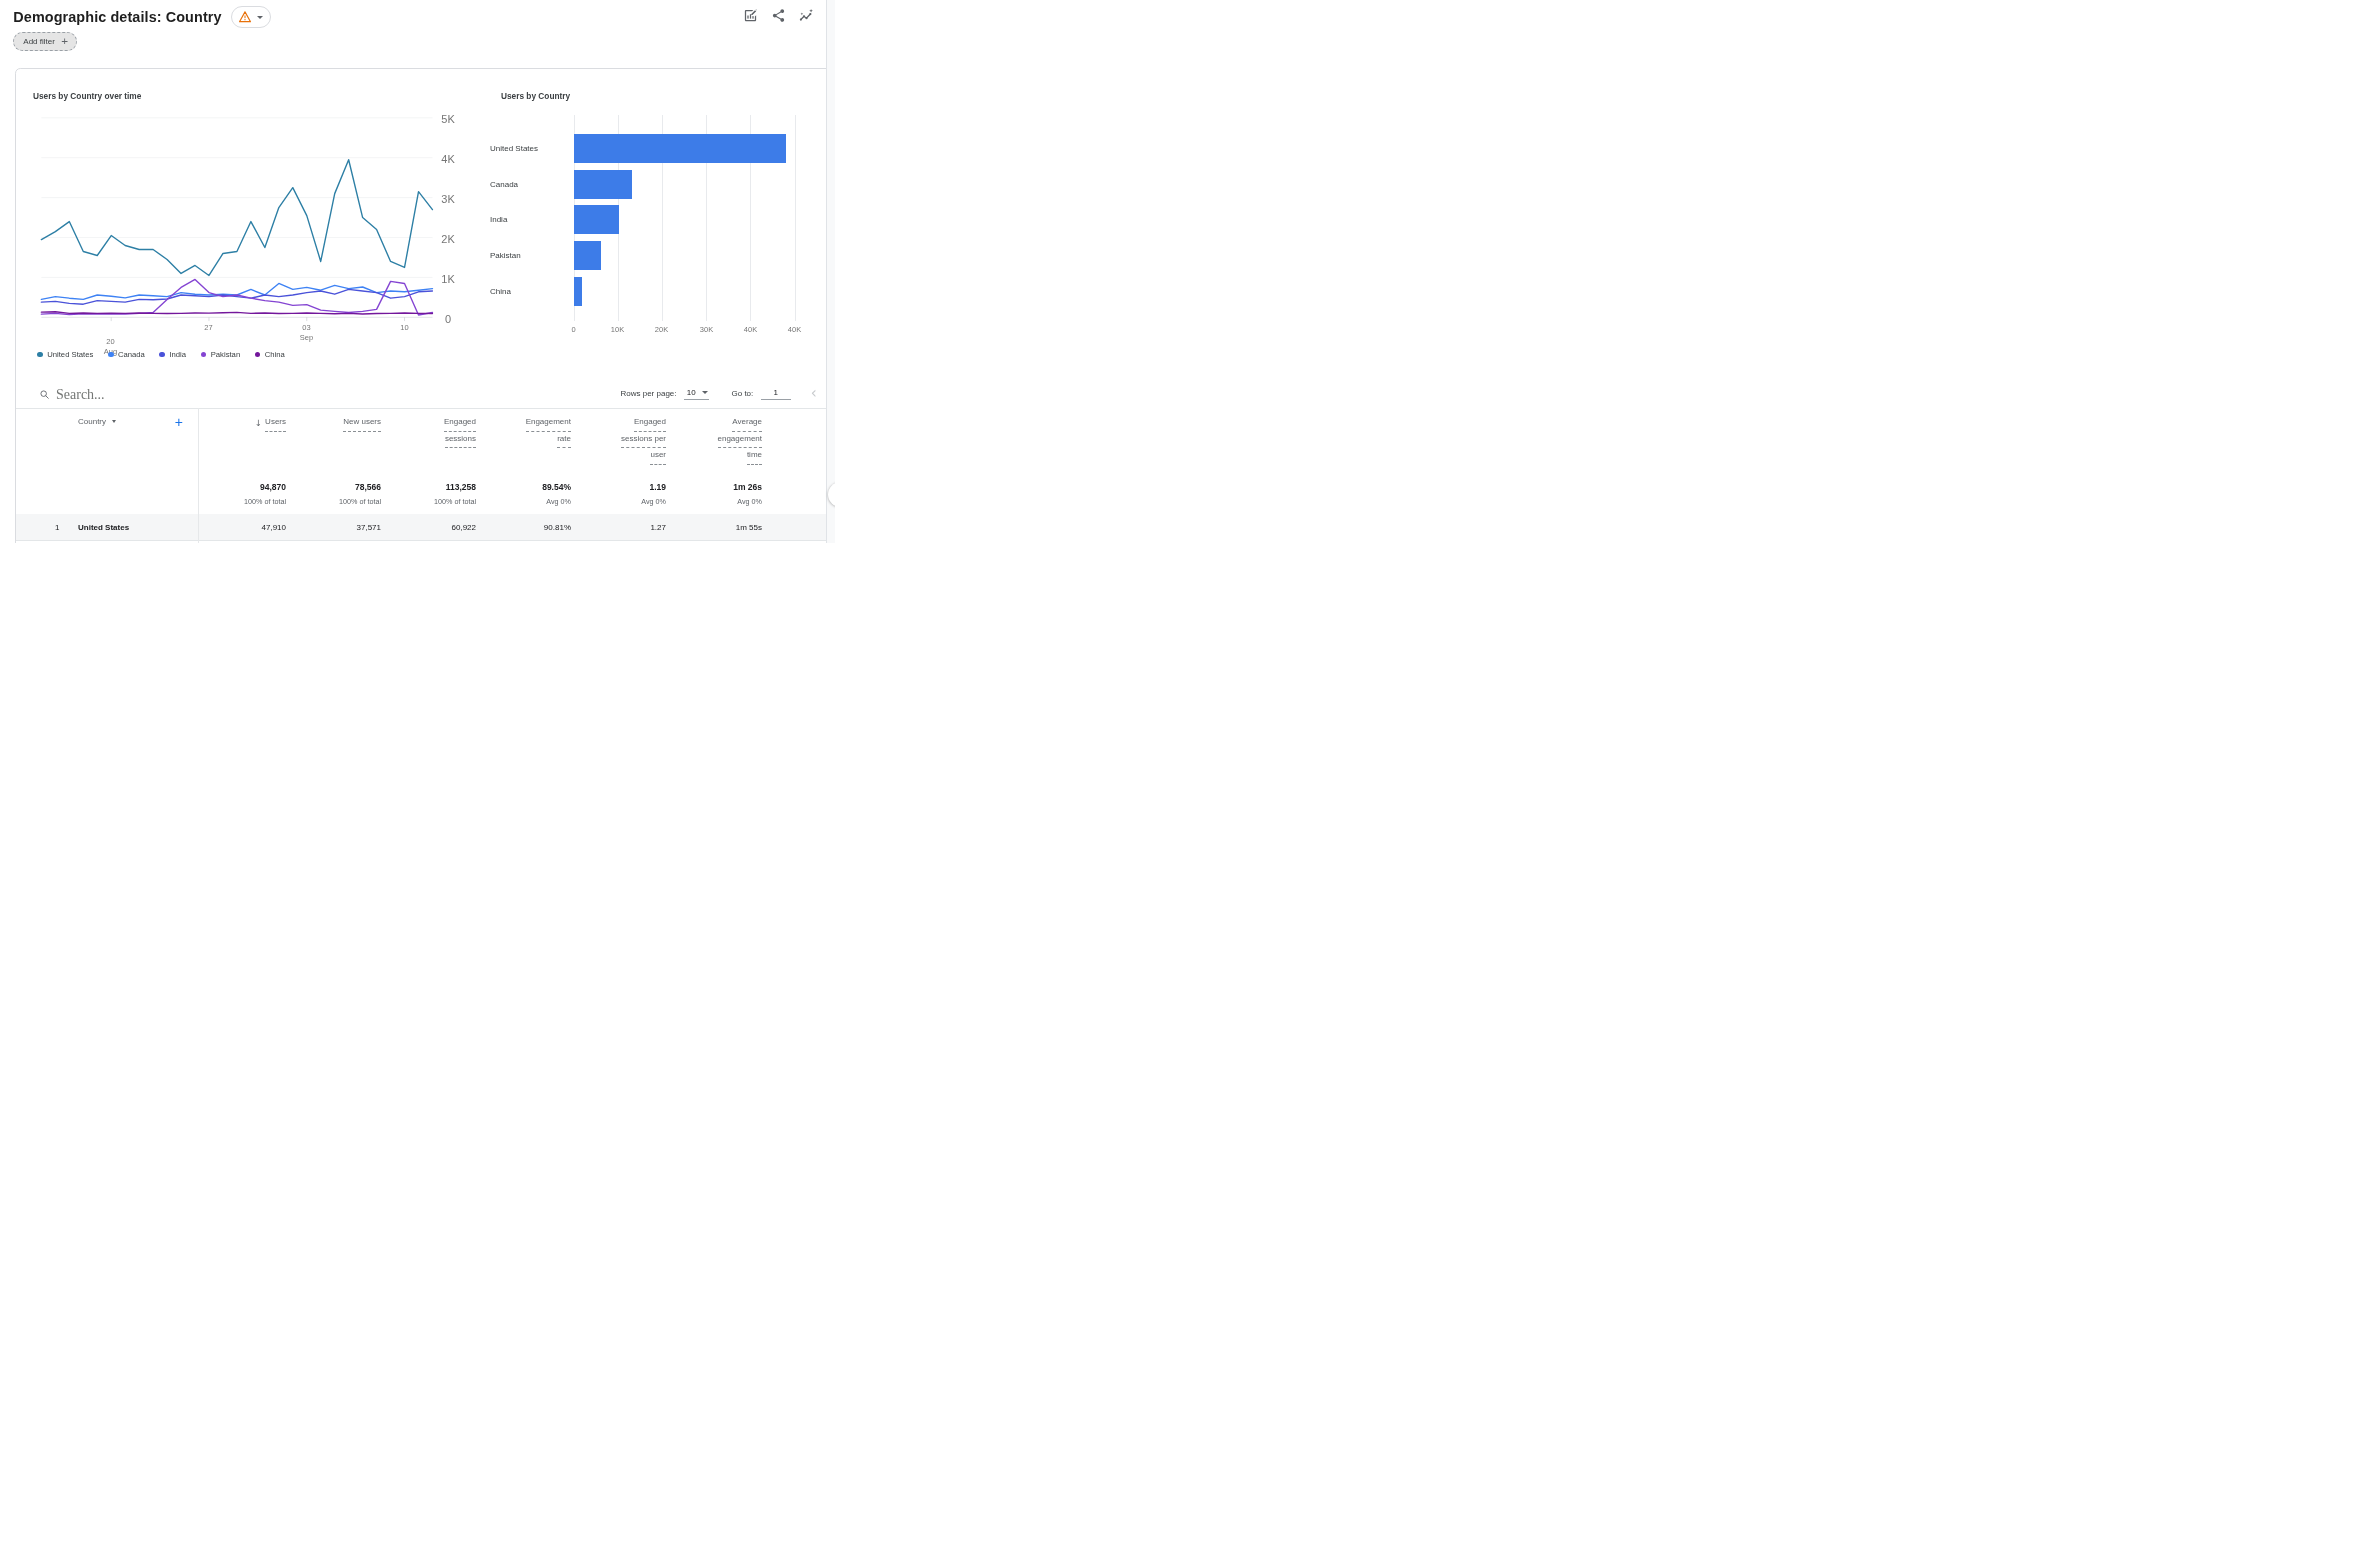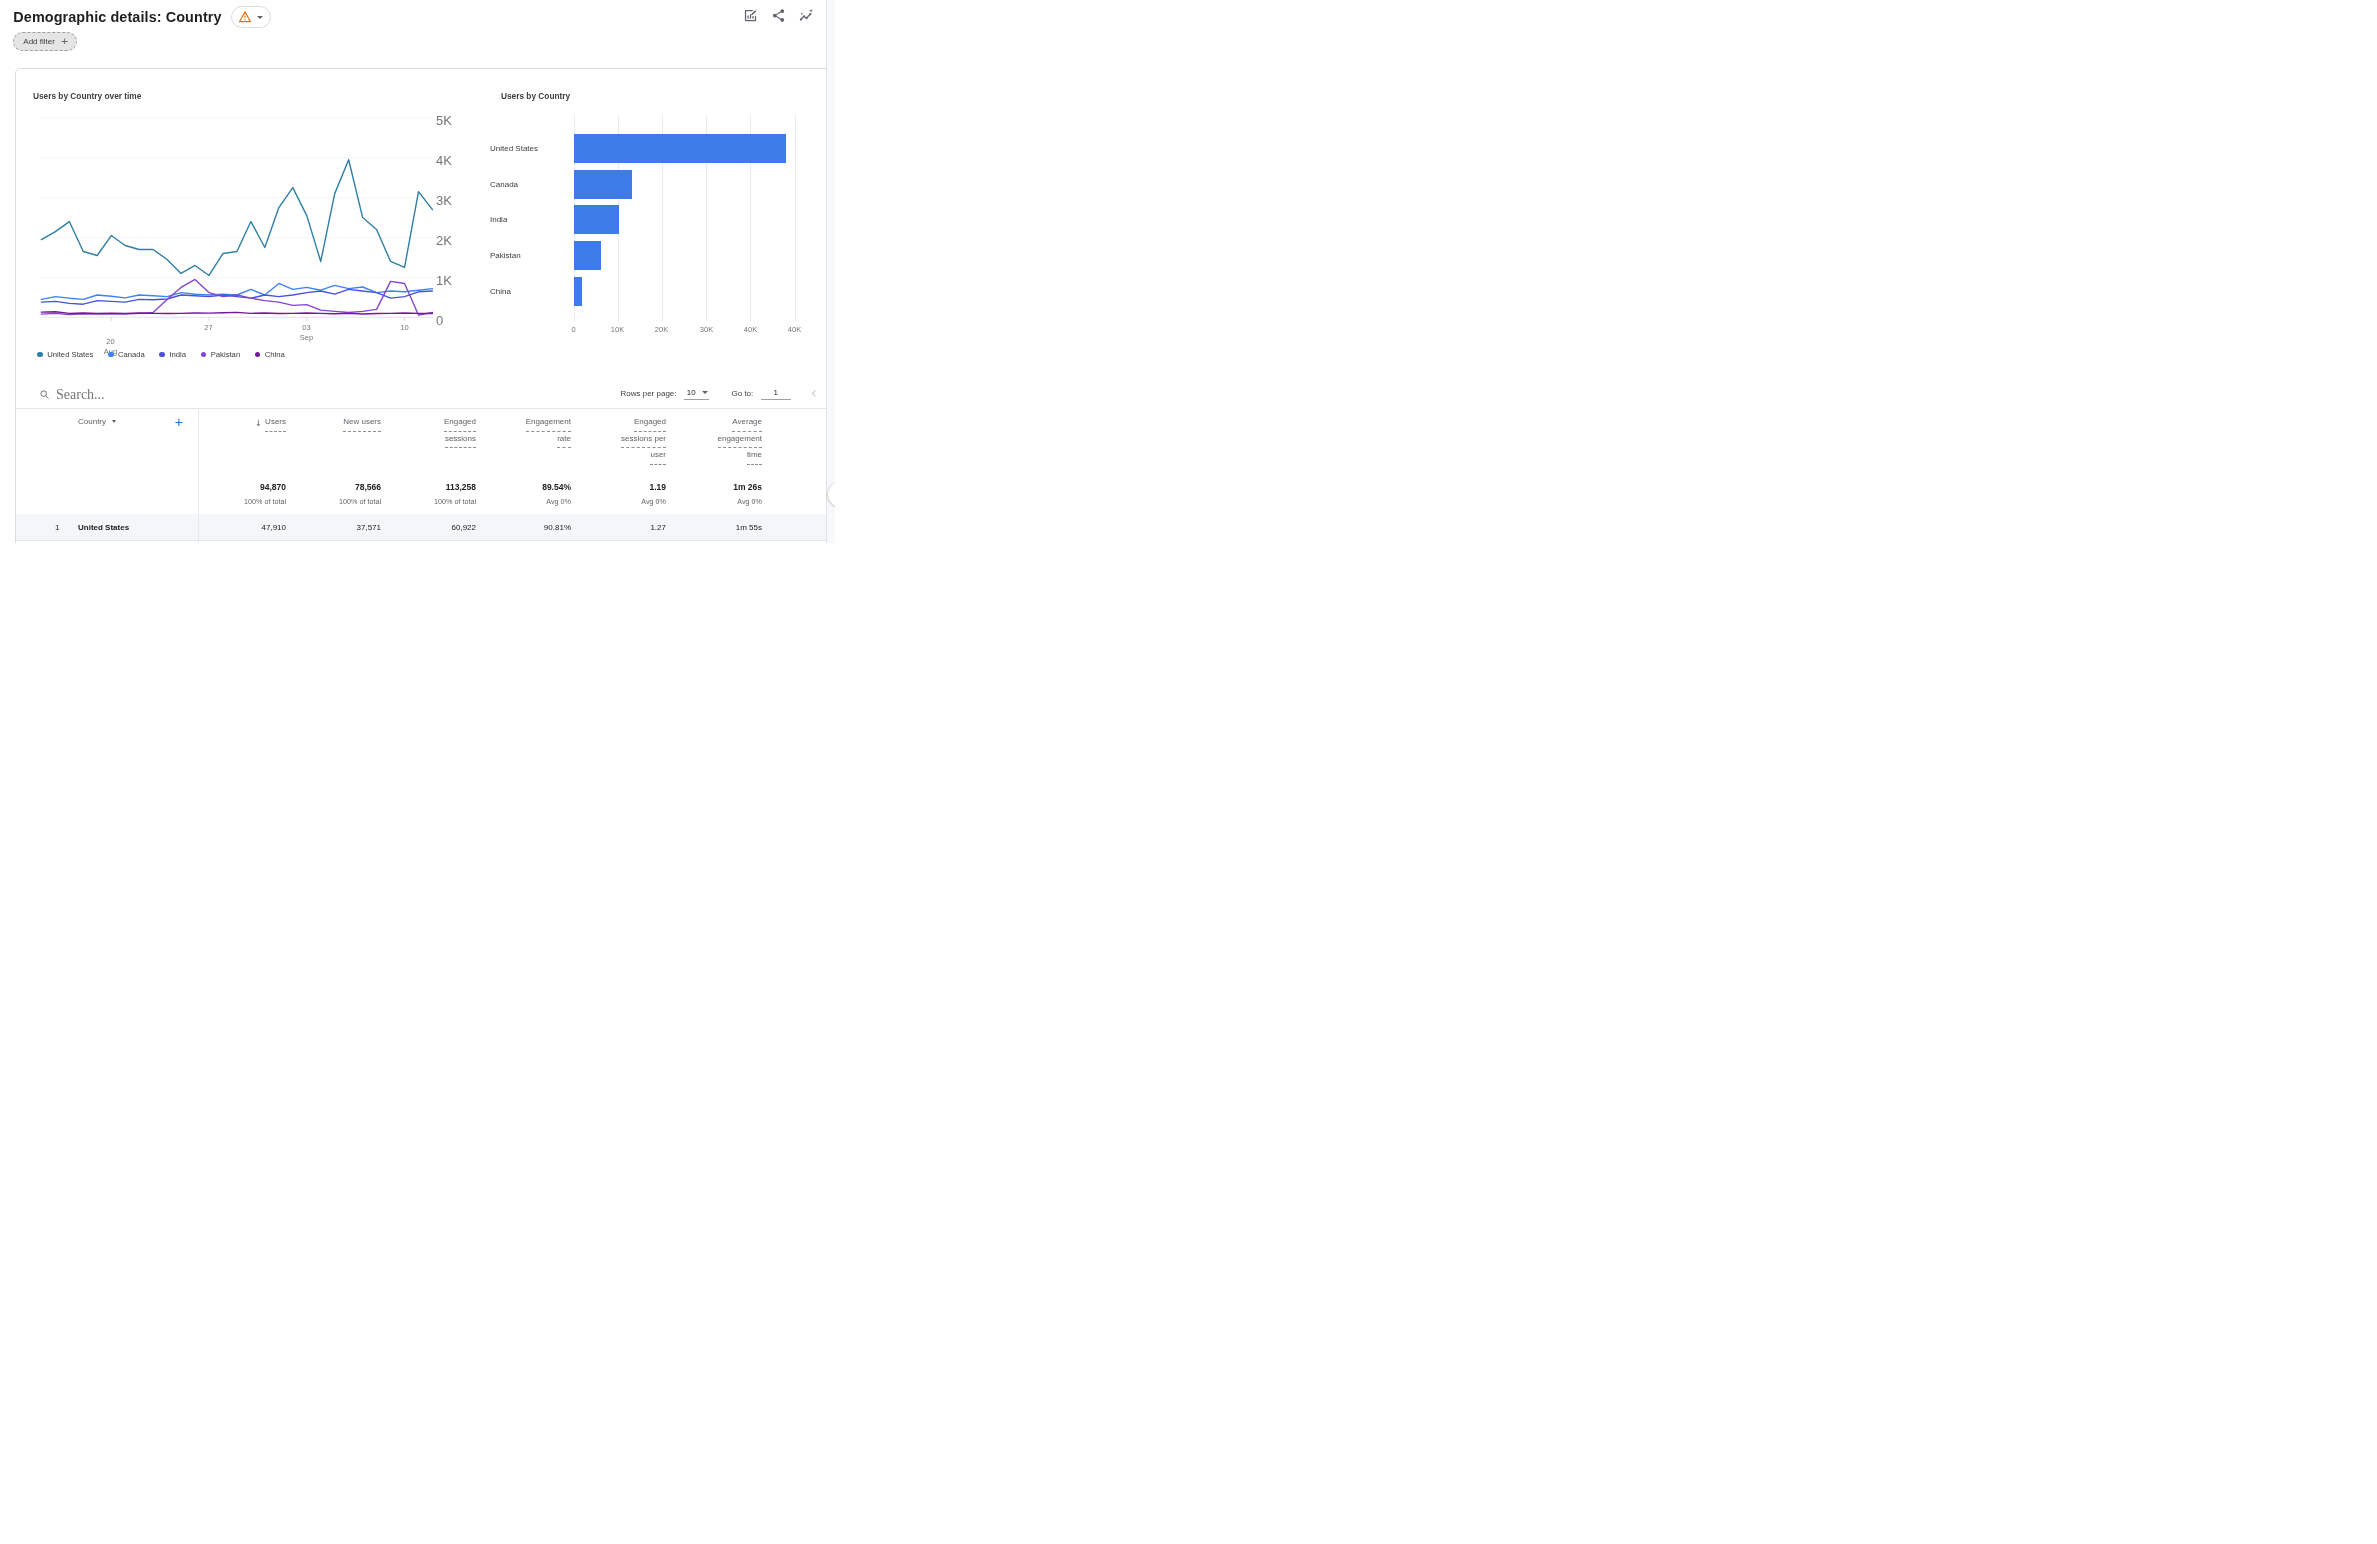--- a/index.html
+++ b/index.html
@@ -32,21 +32,21 @@
   .add-filter .lbl { font-size:8px; color:#3c4043; }
   .add-filter .plus { font-size:11.7px; color:#5f6368; font-weight:400; line-height:1; margin-top:-1.1px;}
   
   .card {
     position:absolute; left:15px; top:68px; width:889px; height:495px;
     background:#fff; border:0.5px solid #dadce0; border-radius:5.3px;
   }
   .chart-title { position:absolute; font-size:8.3px; font-weight:700; color:#3c4043; }
   
   #line-svg { position:absolute; left:10.7px; top:45px; width:431px; height:213px; }
-  .ylab { position:absolute; width:24px; text-align:left; font-size:13px; color:#757575; }
+  .ylab { position:absolute; width:24px; text-align:center; font-size:11px; color:#757575; }
   .xlab { position:absolute; width:37px; text-align:center; font-size:7.5px; color:#757575; line-height:9.6px; }
   .legend { position:absolute; left:21px; top:281px; display:flex; gap:14.4px; align-items:center; }
   .legend-item { display:flex; align-items:center; gap:4.3px; }
   .legend-dot { width:5.9px; height:5.9px; border-radius:50%; }
   .legend-label { font-size:7.7px; color:#3c4043; }
   
   .bar-grid { position:absolute; width:0.5px; top:46px; height:206px; background:#e8eaed; }
   .bar-row-label { position:absolute; left:474px; width:69px; text-align:left; font-size:8px; color:#3c4043; display:flex; align-items:center; }
   .bar-rect { position:absolute; height:29px; }
   .bar-xlab { position:absolute; top:256px; width:37px; text-align:center; font-size:7.5px; color:#757575; }

